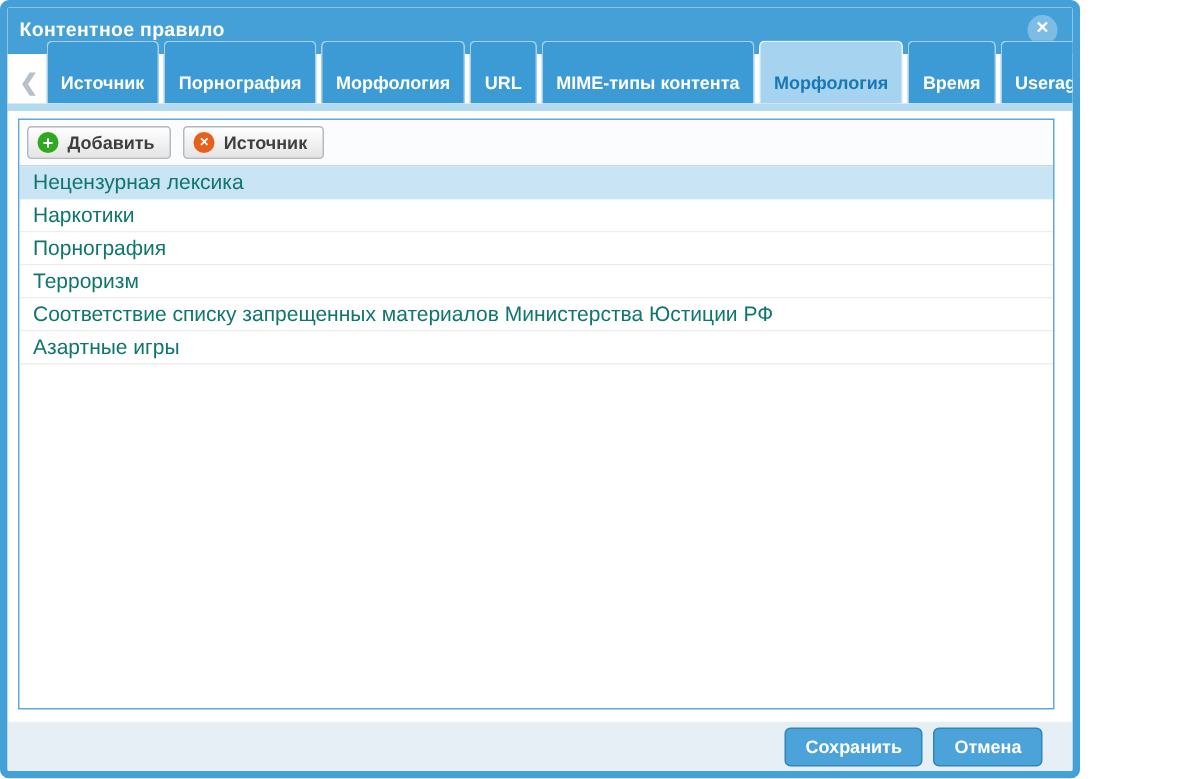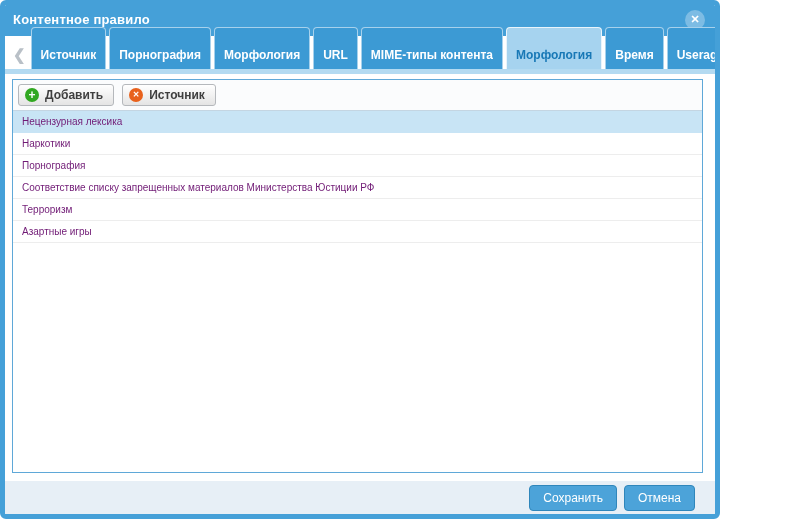--- a/index.html
+++ b/index.html
@@ -95,21 +95,21 @@
     display: flex; align-items: center; justify-content: center;
     line-height: 1;
   }
   .icon-plus { background: #31a821; font-size: 12px; }
   .icon-x { background: #e8611c; font-size: 8px; }
 
   .list { flex: 1 1 auto; overflow: hidden; }
   .list-item {
     height: 22px; line-height: 21px;
     padding: 0 9px;
-    font-size: 10px; color: #701a75;
+    font-size: 14px; color: #0f766e;
     border-bottom: 1px solid #ededed;
     background: #fff;
     white-space: nowrap; overflow: hidden;
     cursor: pointer;
   }
   .list-item.selected {
     background: #c8e4f5;
     border-bottom-color: #c8e4f5;
   }
 
@@ -118,21 +118,21 @@
     flex: 0 0 33px; height: 33px;
     margin-top: auto;
     background: #e7eff6;
     display: flex; align-items: center; justify-content: flex-end;
     gap: 7px; padding-right: 20px;
   }
   .footer-btn {
     background: #4ca3d9;
     border: 1px solid #2f86bb;
     border-radius: 4px;
-    color: #fff; font-size: 12px; font-weight: normal;
+    color: #fff; font-size: 12px; font-weight: bold;
     font-family: "Liberation Sans", sans-serif;
     padding: 5px 13px;
     cursor: pointer;
   }
 </style>
 </head>
 <body>
 
 <div class="dialog">
 
@@ -194,24 +194,24 @@
       <div class="list-item selected">
             <span>Нецензурная лексика</span>
           </div>
           <div class="list-item">
             <span>Наркотики</span>
           </div>
           <div class="list-item">
             <span>Порнография</span>
           </div>
           <div class="list-item">
+            <span>Терроризм</span>
+          </div>
+          <div class="list-item">
             <span>Соответствие списку запрещенных материалов Министерства Юстиции РФ</span>
-          </div>
-          <div class="list-item">
-            <span>Терроризм</span>
           </div>
           <div class="list-item">
             <span>Азартные игры</span>
           </div>
         </div>
 
     </div>
   </div>
 
   <div class="footer">

